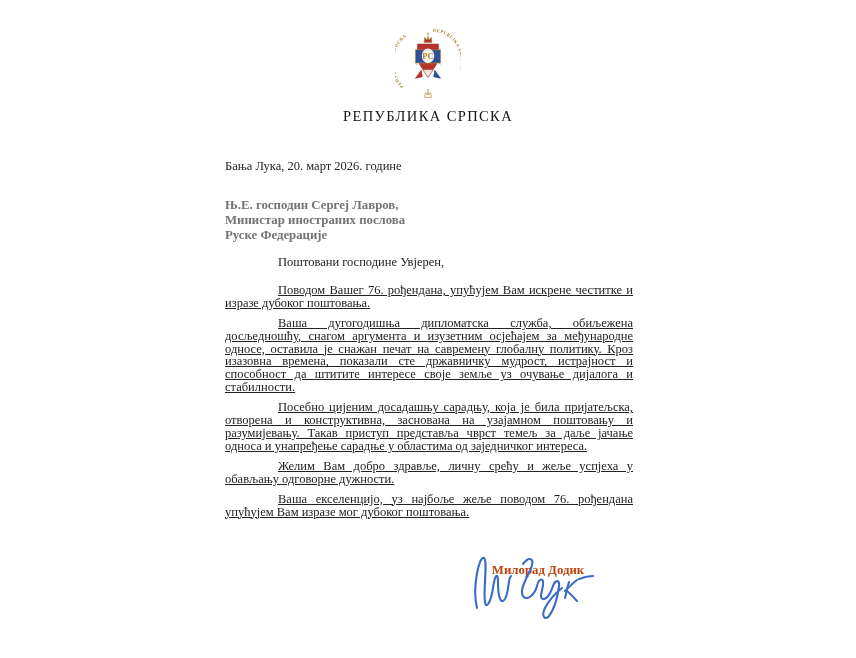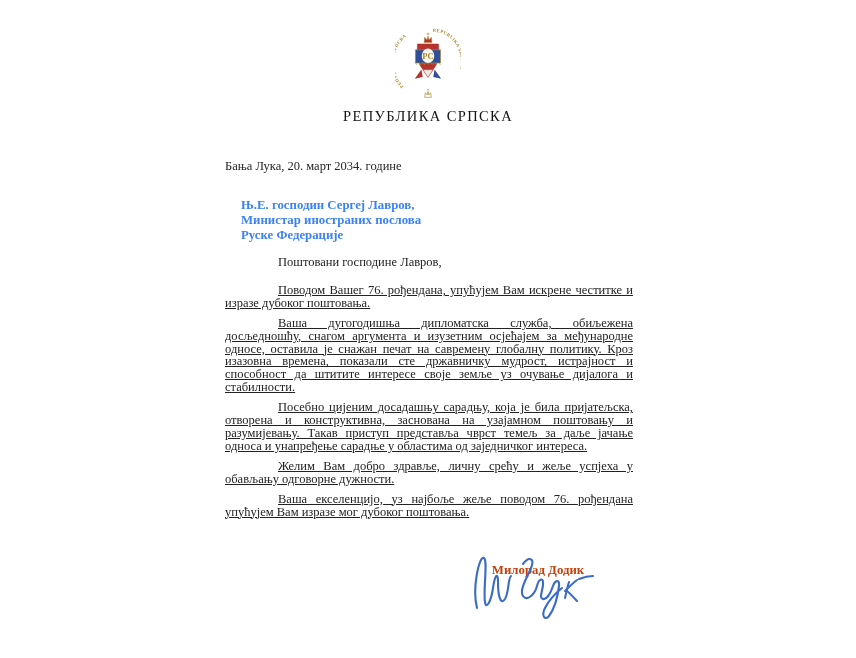--- a/index.html
+++ b/index.html
@@ -35,26 +35,26 @@
   }
   .date-line {
     position: absolute;
     left: 225px;
     top: 159px;
     font-size: 12.5px;
     color: #252525;
   }
   .recipient {
     position: absolute;
-    left: 241px;
+    left: 225px;
     top: 198px;
     font-size: 12.8px;
     font-weight: bold;
     line-height: 14.8px;
-    color: #3b82f6;
+    color: #737373;
   }
   .body-text {
     position: absolute;
     left: 225px;
     top: 256px;
     width: 408px;
     font-size: 12.5px;
     line-height: 12.9px;
     color: #222222;
   }
@@ -131,30 +131,30 @@
 
         <g>
           <path d="M45,108 L55,108 L54,101 L51.2,104.5 L50,99 L48.8,104.5 L46,101 Z" fill="none" stroke="#a8872f" stroke-width="1"></path>
           <path d="M50,95 v3 M48.7,96.5 h2.6" stroke="#a8872f" stroke-width="0.8" fill="none"></path>
         </g>
       </svg>
     </div>
     <div class="org-title">РЕПУБЛИКА СРПСКА</div>
   </div>
 
-  <div class="date-line">Бања Лука, 20. март 2034. године</div>
+  <div class="date-line">Бања Лука, 20. март 2026. године</div>
 
   <div class="recipient">
     <div>Њ.Е. господин Сергеј Лавров,</div>
     <div>Министар иностраних послова</div>
     <div>Руске Федерације</div>
   </div>
 
   <div class="body-text">
-    <div class="salutation">Поштовани господине Лавров,</div>
+    <div class="salutation">Поштовани господине Увјерен,</div>
     <p class="para">Поводом Вашег 76. рођендана, упућујем Вам искрене честитке и изразе дубоког поштовања.</p>
     <p class="para">Ваша дугогодишња дипломатска служба, обиљежена досљедношћу, снагом аргумента и изузетним осјећајем за међународне односе, оставила је снажан печат на савремену глобалну политику. Кроз изазовна времена, показали сте државничку мудрост, истрајност и способност да штитите интересе своје земље уз очување дијалога и стабилности.</p>
     <p class="para">Посебно цијеним досадашњу сарадњу, која је била пријатељска, отворена и конструктивна, заснована на узајамном поштовању и разумијевању. Такав приступ представља чврст темељ за даље јачање односа и унапређење сарадње у областима од заједничког интереса.</p>
     <p class="para">Желим Вам добро здравље, личну срећу и жеље успјеха у обављању одговорне дужности.</p>
     <p class="para">Ваша екселенцијо, уз најбоље жеље поводом 76. рођендана упућујем Вам изразе мог дубоког поштовања.</p>
   </div>
 
   <div class="signature-block">
     <div class="signature-name">Милорад Додик</div>
   </div>

